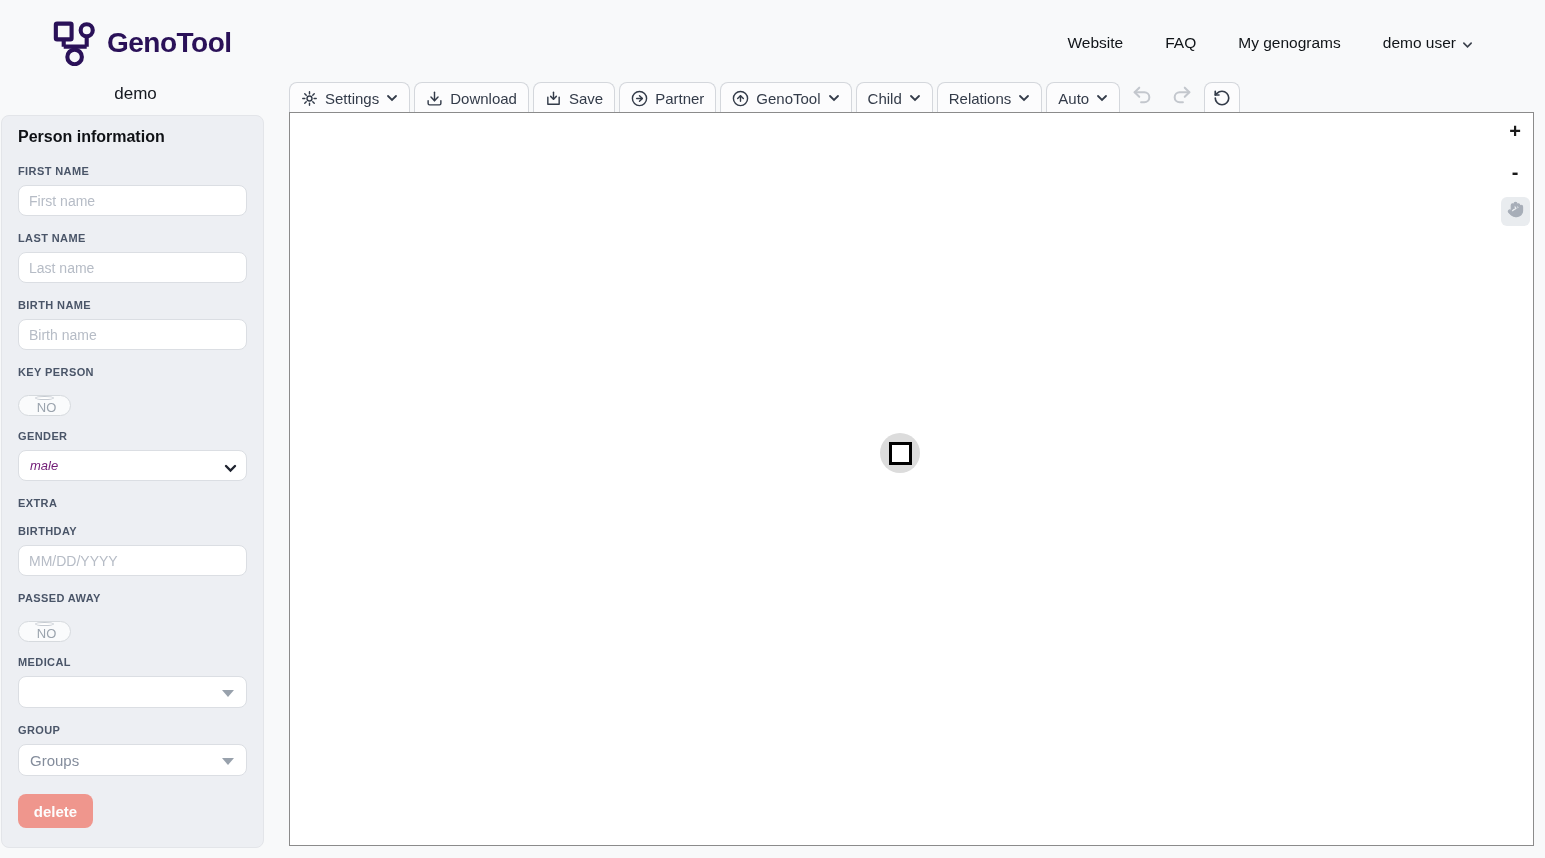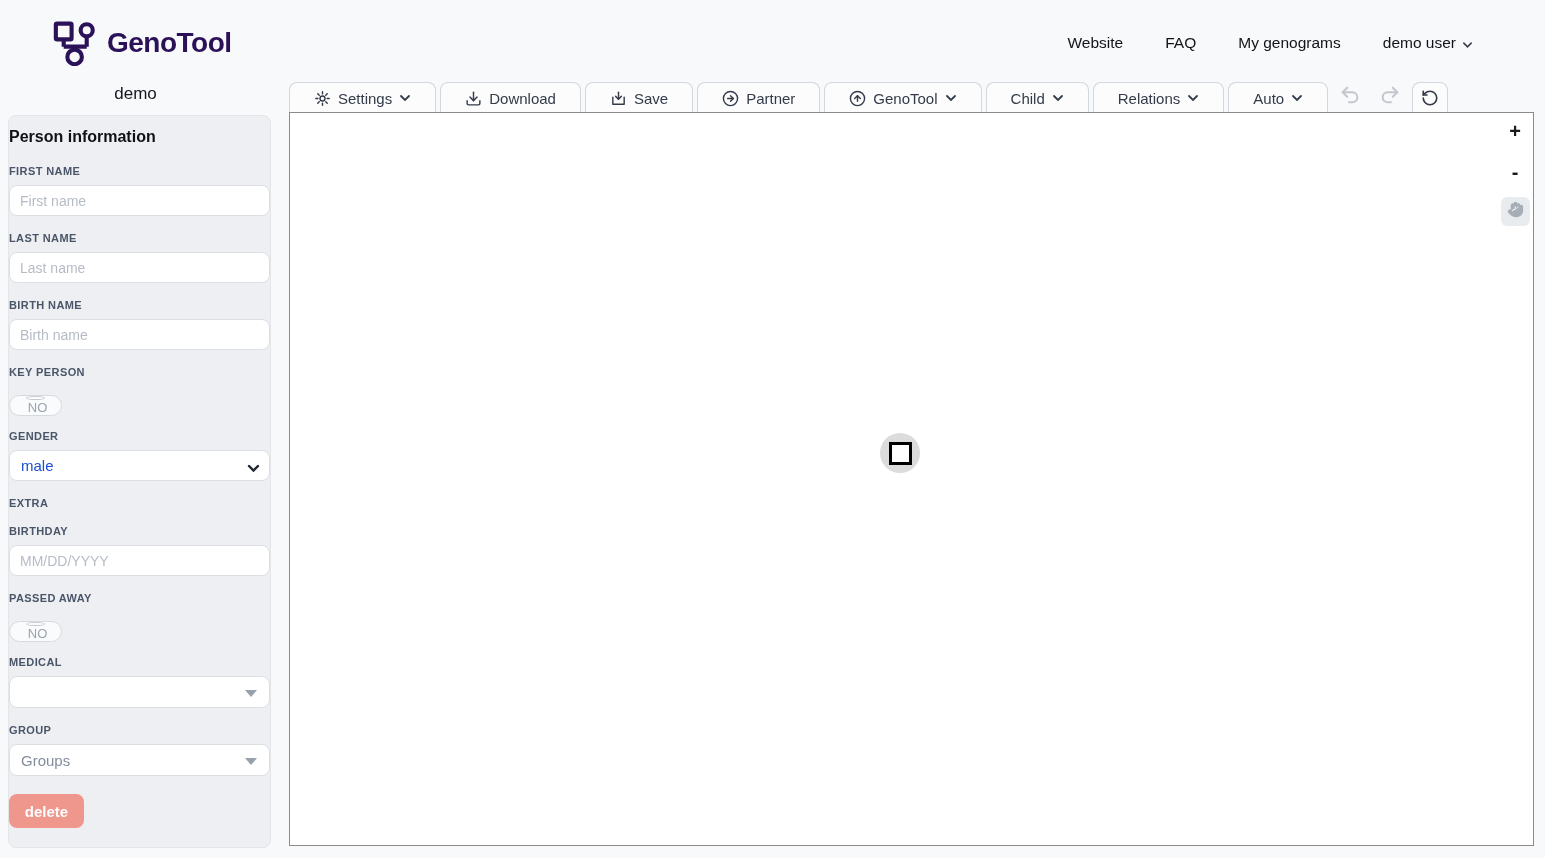--- a/index.html
+++ b/index.html
@@ -27,23 +27,23 @@
   .nav a {
     font-size: 15.5px; color: #101418; text-decoration: none; cursor: pointer;
     display: flex; align-items: center; gap: 6px;
   }
   .nav .chev { color: #3c424d; margin-top: 2px; }
 
   
   .sidebar { position: absolute; top: 70px; left: 0; width: 271px; }
   .genogram-title { text-align: center; font-size: 17px; color: #14181f; padding: 14px 11px 0; }
   .panel {
-    position: absolute; top: 45px; left: 8px; width: 263px; height: 733px;
+    position: absolute; top: 45px; left: 1px; width: 263px; height: 733px;
     background: #edeff3; border: 1px solid #e3e5e9; border-radius: 8px;
-    padding: 12px 0 16px; overflow: hidden;
+    padding: 12px 16px 16px; overflow: hidden;
   }
   .panel h2 { font-size: 16px; font-weight: bold; color: #0f1115; margin-bottom: 19px; }
   .field { margin-bottom: 16px; }
   .field-label {
     display: block; font-size: 11px; font-weight: bold; color: #4a5568;
     letter-spacing: 0.4px; margin-bottom: 8px;
   }
   .text-input {
     width: 100%; height: 31px; background: #fff;
     border: 1px solid #dbdee3; border-radius: 8px;
@@ -62,21 +62,21 @@
     background: #fff; border: 1px solid #c5cad1; margin-left: 0px;
   }
   .toggle .toggle-label { font-size: 13px; color: #9aa3ad; margin-left: 4px; }
   .field.tight { margin-bottom: 14px; }
 
   .select {
     position: relative; width: 100%; height: 31px; background: #fff;
     border: 1px solid #dbdee3; border-radius: 8px; cursor: pointer;
     display: flex; align-items: center; padding: 0 26px 0 11px;
   }
-  .select .select-value { font-size: 15px; color: #1d4ed8; }
+  .select .select-value { font-size: 13px; color: #701a75; font-style: italic; }
   .select .sel-chev { position: absolute; right: 9px; top: 8px; color: #1f2430; }
   .dropdown { height: 32px; }
   .dropdown .placeholder-text { font-size: 15px; color: #848d9c; }
   .caret-down {
     position: absolute; right: 12px; top: 13px;
     width: 0; height: 0;
     border-left: 6px solid transparent; border-right: 6px solid transparent;
     border-top: 7px solid #98a1ac;
   }
 
@@ -88,21 +88,21 @@
   .btn-delete { width: 75px; background: #ef968d; color: #fdfdfd; font-weight: bold; }
   .btn-save  { width: 61px; background: #a6f4c6; color: #252b36; font-weight: bold; }
 
   
   .toolbar {
     position: absolute; left: 289px; top: 82px; height: 31px;
     display: flex; align-items: flex-end; gap: 4px;
   }
   .tab {
     height: 31px; display: flex; align-items: center; gap: 7px;
-    padding: 0 24px; background: #fcfcfd;
+    padding: 0 11px; background: #fcfcfd;
     border: 1px solid #d4d7dc; border-bottom: none;
     border-radius: 8px 8px 0 0;
     font-size: 15px; color: #333b49; cursor: pointer; white-space: nowrap;
   }
   .tab .t-icon { display: flex; color: #333b49; }
   .icon-btn {
     background: none; border: none; cursor: pointer; color: #c3c7cd;
     display: flex; align-items: center; margin: 0 7px 4px; padding: 0;
   }
   .tab.icon-only { padding: 0 8px; }

